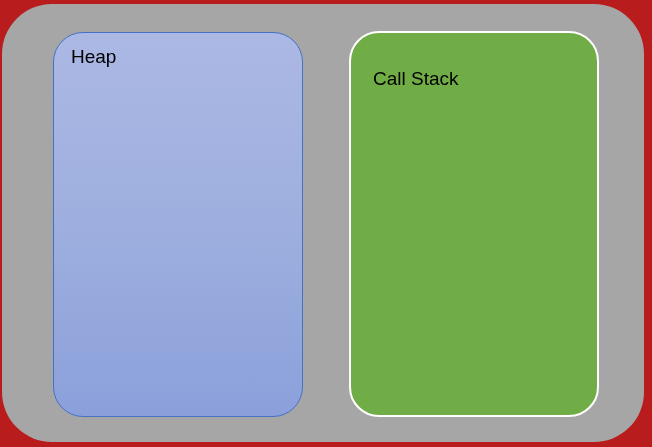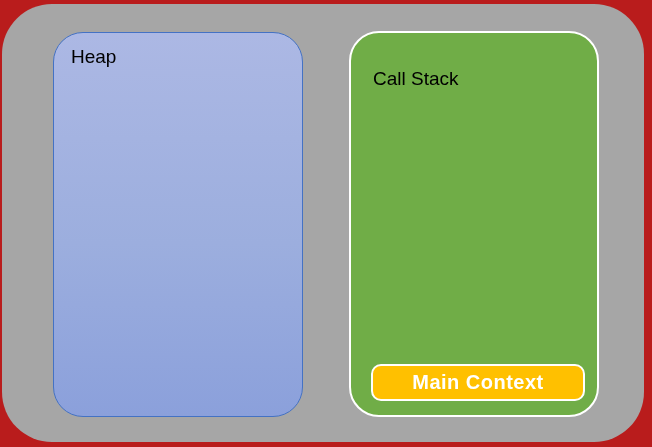--- a/index.html
+++ b/index.html
@@ -89,16 +89,13 @@
   <div class="gray-container"></div>
 
   <div class="heap-box">
     <div class="region-label">Heap</div>
   </div>
 
   <div class="call-stack-box">
     <div class="region-label">Call Stack</div>
   </div>
 
-  <div class="main-context-box">
-    <div class="main-context-label">Main Context</div>
-  </div>
 </div>
 
 </body></html>

